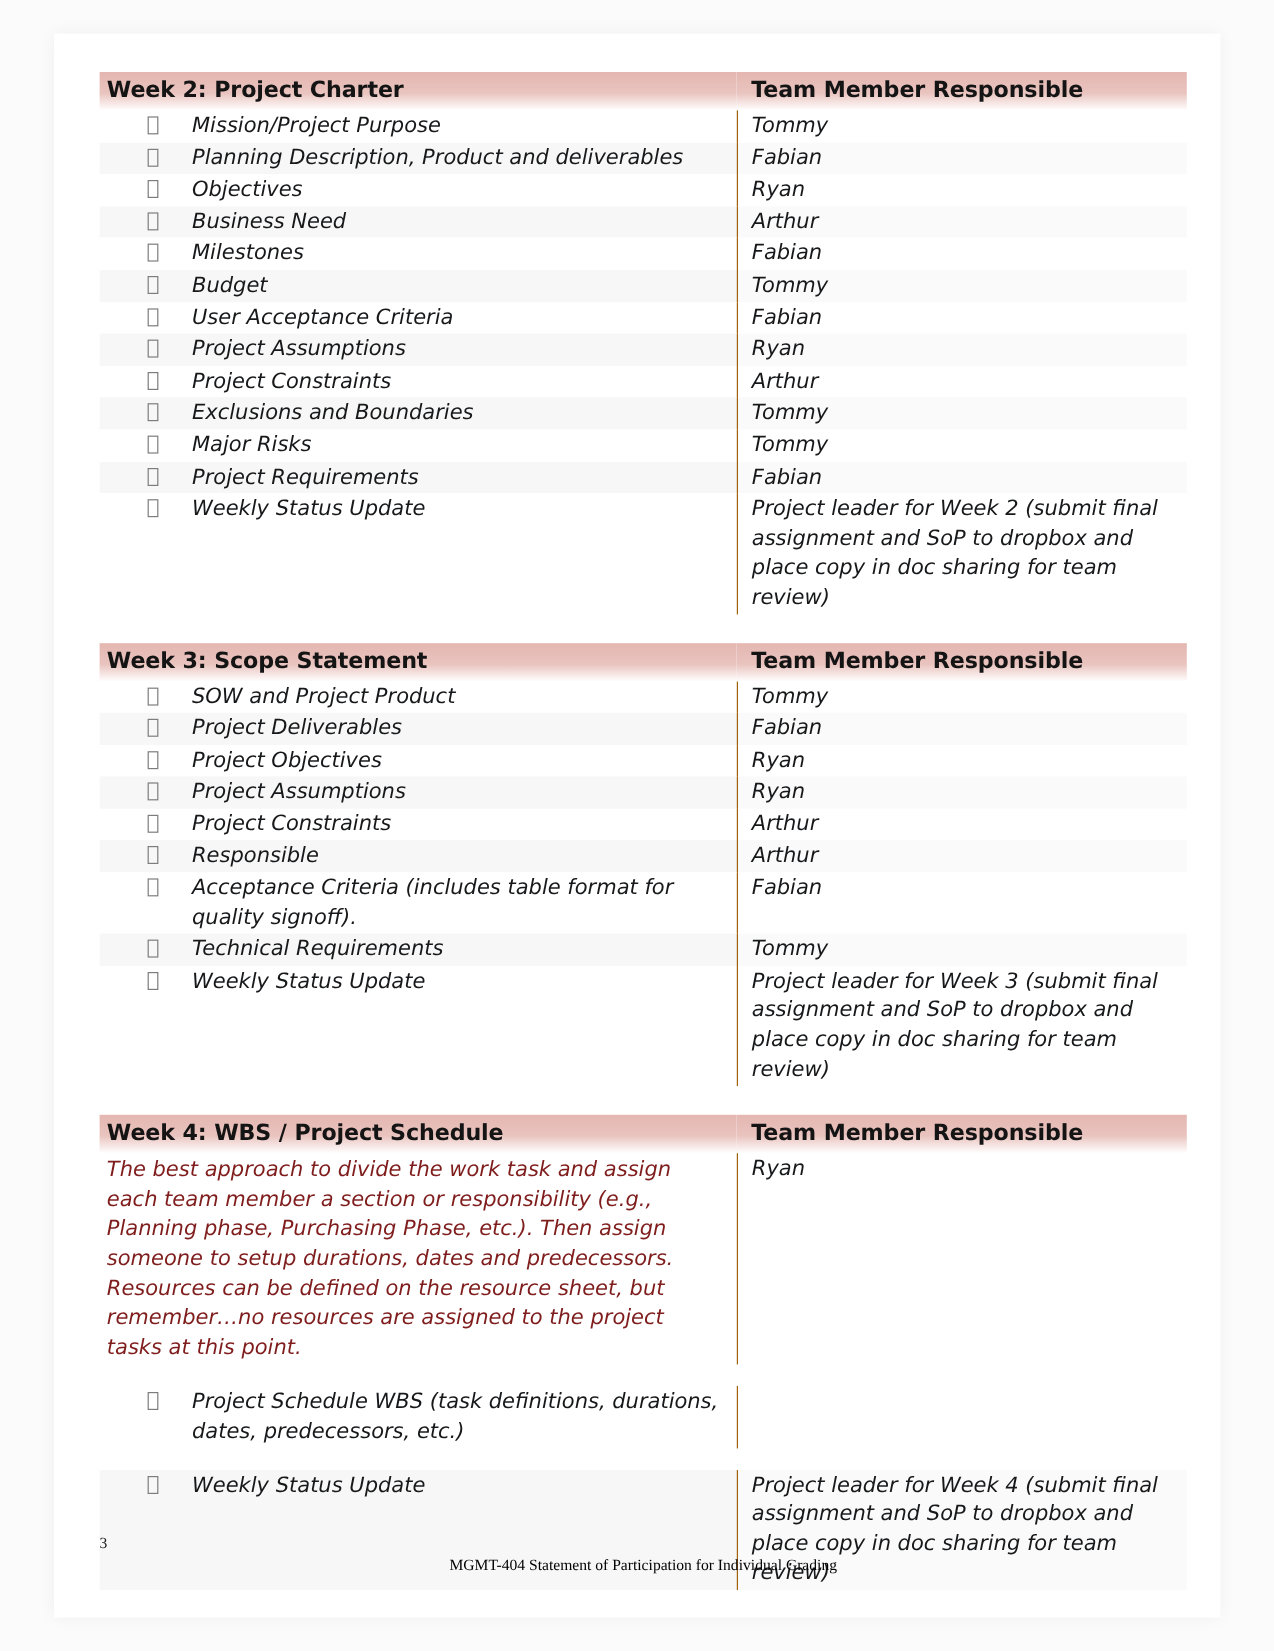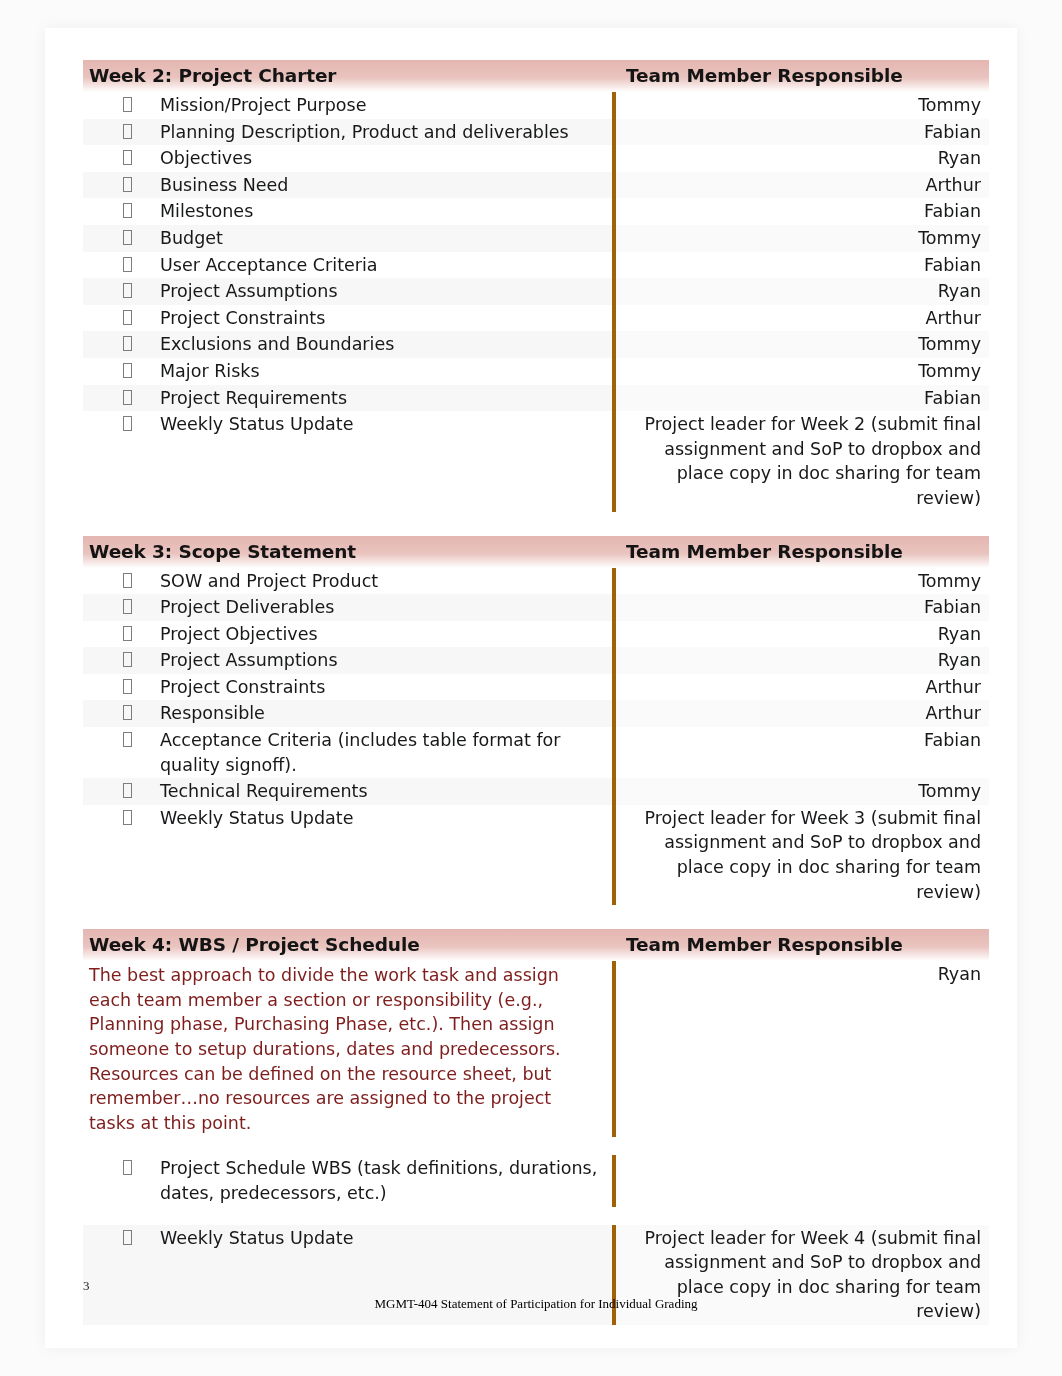--- a/index.html
+++ b/index.html
@@ -79,28 +79,28 @@
     color: #141414;
     line-height: 23px;
     letter-spacing: -0.1px;
   }
 
   
   tr.row td {
     font-size: 17.5px;
     color: #17181a;
     line-height: 24.6px;
+    font-style: italic;
   }
   tr.row td.b-left {
     padding: 0 10px 0 6px;
   }
   tr.row td.b-right {
     padding: 0 8px 0 12px;
-    border-left: 4px solid #a16207;
-    text-align: right;
+    border-left: 1px solid #a16207;
   }
   
   tr.row.alt td.b-left { background: #f7f7f7; }
   tr.row.alt td.b-right { background: #fafafa; }
 
   .bullet-line {
     display: flex;
     align-items: flex-start;
     padding: 1px 0 1px 0;
   }

